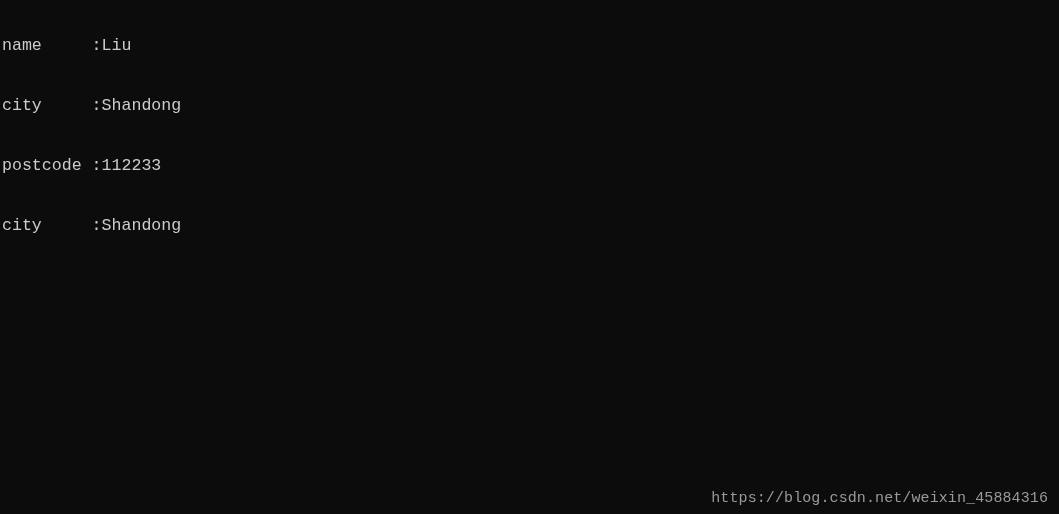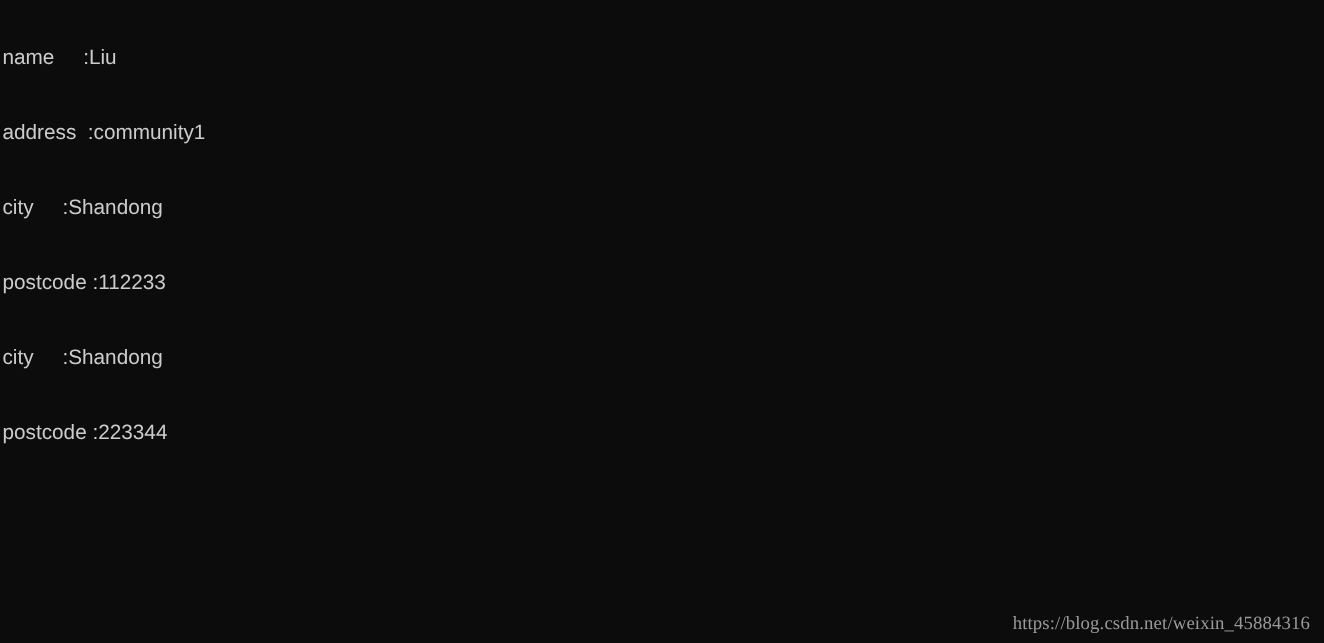--- a/index.html
+++ b/index.html
@@ -26,50 +26,48 @@
     line-height: 20px;
     color: #cccccc;
     white-space: pre;
     letter-spacing: 0px;
     -webkit-font-smoothing: none;
   }
   .console-line {
     display: block;
     height: 20px;
     white-space: pre;
-    font-family: Liberation Sans, sans-serif;
+    font-family: Liberation Mono, monospace;
     font-size: 16.6px;
     line-height: 20px;
     color: #cccccc;
   }
   #watermark {
     position: absolute;
     right: 11px;
     bottom: 6px;
-    font-family: Liberation Serif, serif;
+    font-family: Liberation Mono, monospace;
     font-size: 15px;
     line-height: 18px;
     color: #9a9a9a;
     white-space: pre;
     letter-spacing: 0.1px;
     text-align: right;
   }
 </style>
 </head>
 <body>
 
 <div id="console-window">
 
   <div id="console-output">
     <span class="console-line">name     :Liu</span>
-    <span class="console-line">address  :community1</span>
     <span class="console-line">city     :Shandong</span>
     <span class="console-line">postcode :112233</span>
     <span class="console-line">city     :Shandong</span>
-    <span class="console-line">postcode :223344</span>
     
     
     
     
     
     
     
     
     
     

